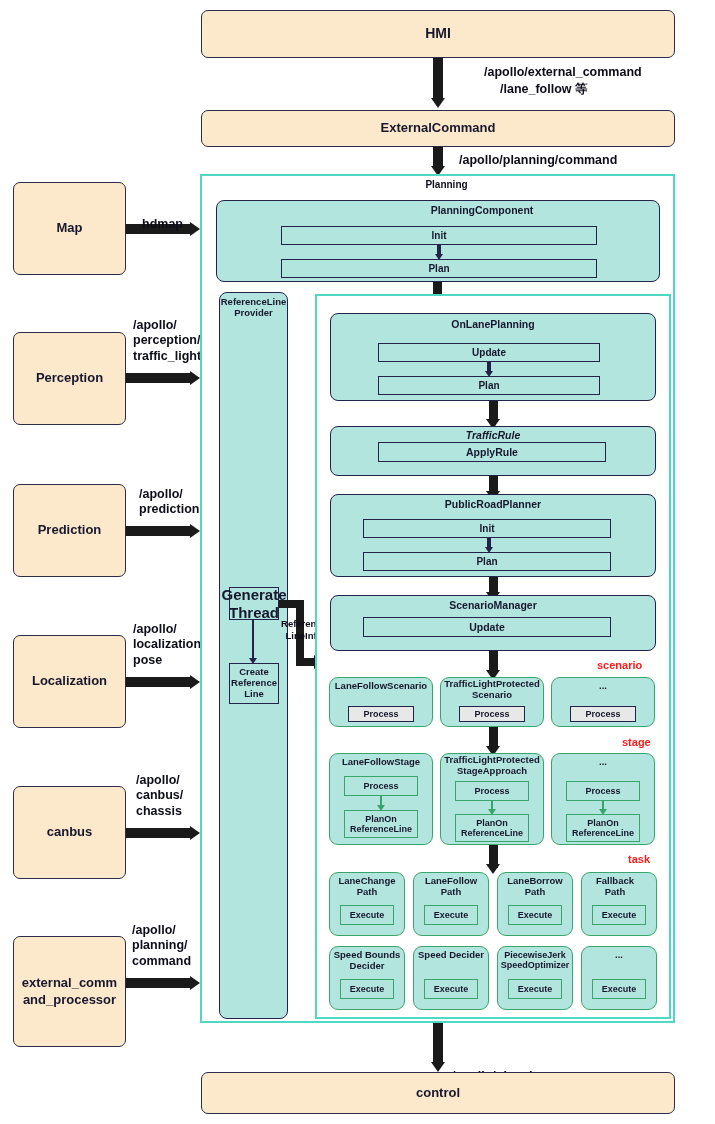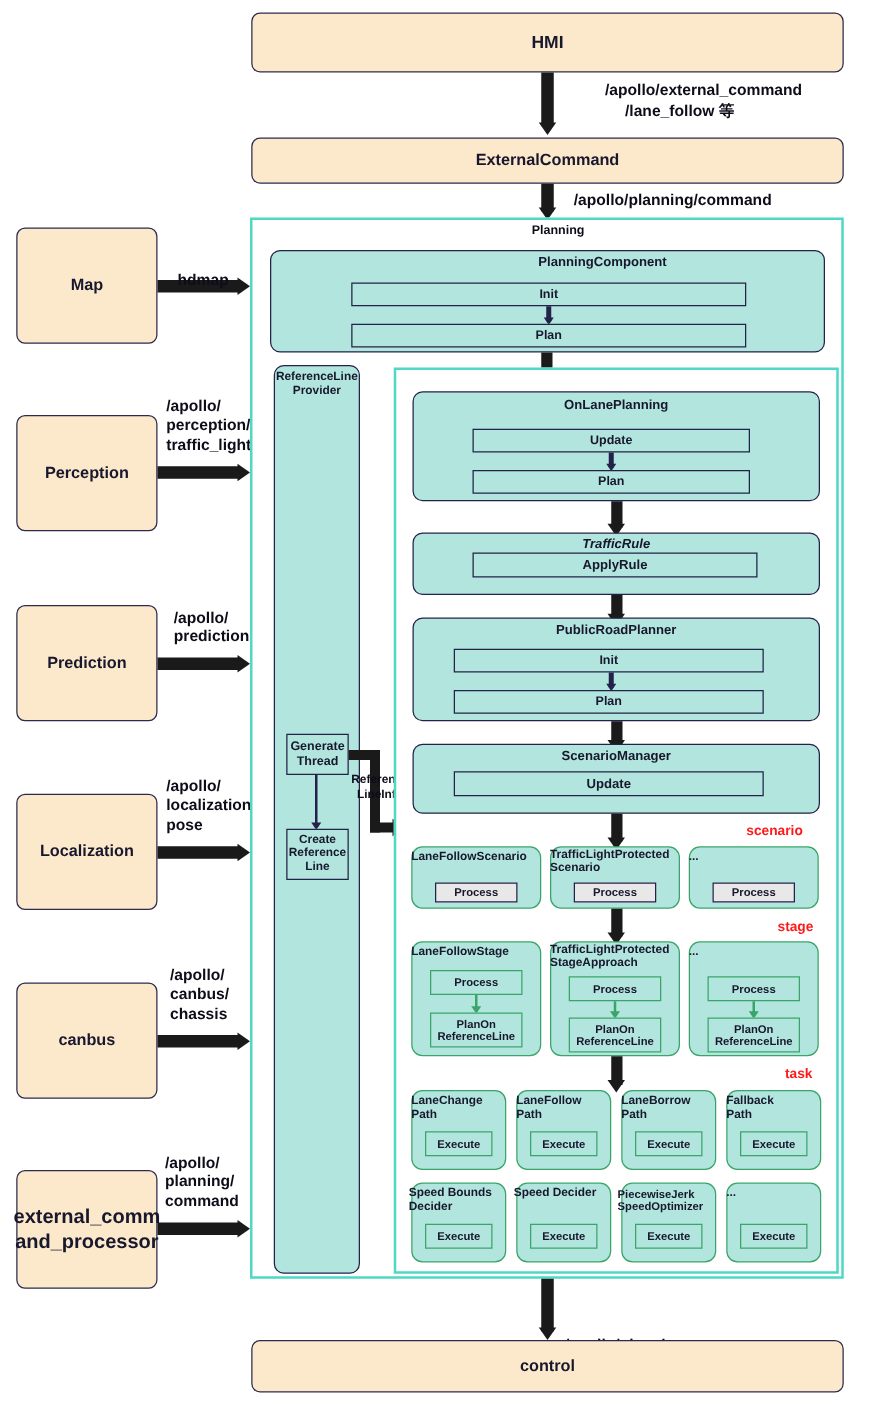--- a/index.html
+++ b/index.html
@@ -86,20 +86,21 @@
   
   .gcard {
     position: absolute;
     background: #b2e5dd;
     border: 1.4px solid #3aa56a;
     border-radius: 9px;
   }
   .gcard-title {
     position: absolute;
     left: 1px; right: 1px;
+    text-align: center;
     font-weight: bold;
     color: #17172e;
     line-height: 1.15;
   }
 
   
   .lbl {
     position: absolute;
     font-weight: bold;
     color: #0d0d1a;
@@ -214,21 +215,21 @@
 
   <div class="obox" style="left:13px; top:786px; width:113px; height:93px; font-size:13px;">
     <span>canbus</span>
   </div>
   <div class="harr" style="left:126px; top:828px; width:66px; height:10px;"></div>
   <div class="harr-head" style="left:190px; top:825.5px;"></div>
   <div class="lbl" style="left:136px; top:773px; font-size:12.5px;">/apollo/
 canbus/
 chassis</div>
 
-  <div class="obox" style="left:13px; top:936px; width:113px; height:95px; font-size:16px;">
+  <div class="obox" style="left:13px; top:936px; width:113px; height:111px; font-size:13px;">
     <span style="white-space:pre-line;">external_comm
 and_processor</span>
   </div>
   <div class="harr" style="left:126px; top:978px; width:66px; height:10px;"></div>
   <div class="harr-head" style="left:190px; top:975.5px;"></div>
   <div class="lbl" style="left:132px; top:923px; font-size:12.5px;">/apollo/
 planning/
 command</div>
 
   <div class="cyan-outer" style="left:200px; top:174px; width:475px; height:849px;"></div>
@@ -245,21 +246,21 @@
     <span>Plan</span>
   </div>
 
   <div class="varr" style="left:433px; top:282px; width:9px; height:24px;"></div>
   <div class="varr-head" style="left:430px; top:304px;"></div>
 
   <div class="tbox" style="left:219px; top:292px; width:69px; height:727px;"></div>
   <div class="tbox-title" style="left:219px; top:296px; width:69px; font-size:9.5px; white-space:pre-line;">ReferenceLine
 Provider</div>
 
-  <div class="mbar" style="left:229px; top:587px; width:50px; height:33px; font-size:10px; white-space:pre-line;">
+  <div class="mbar" style="left:229px; top:587px; width:50px; height:33px; font-size:15px; white-space:pre-line;">
     <span style="white-space:pre-line;">Generate
 Thread</span>
   </div>
   <div class="varr-thin" style="left:252px; top:620px; width:2.2px; height:41px;"></div>
   <div class="varr-thin-head" style="left:248.6px; top:658px;"></div>
 
   <div class="mbar" style="left:229px; top:663px; width:50px; height:41px; font-size:9.5px;">
     <span style="white-space:pre-line;">Create
 Reference
 Line</span>

